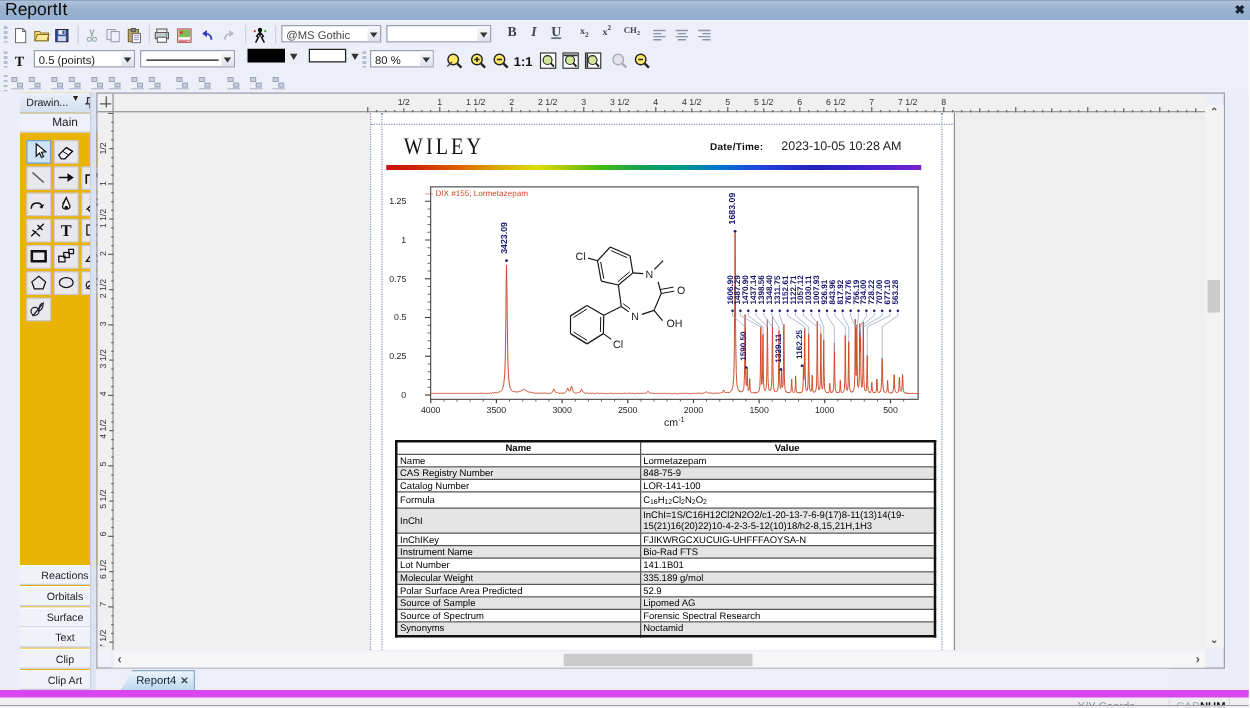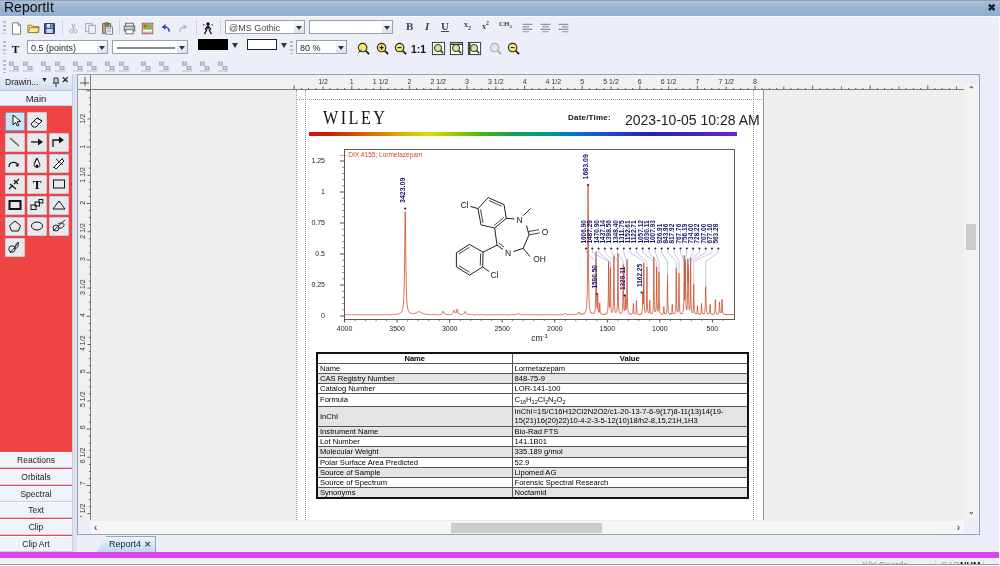--- a/index.html
+++ b/index.html
@@ -15,21 +15,21 @@
 .tbrow{position:absolute;left:0;width:1000px}
 .grip{position:absolute;left:3px;width:3px;height:13px;
  background:repeating-linear-gradient(#b4bcd0 0 2px,transparent 2px 4px)}
 .sep{position:absolute;width:1px;height:15px;background:#cdd2e0}
 .combo{position:absolute;height:14px;background:#fff;border:1px solid #98a0b4;font-size:9px;color:#222}
 .combo .ar{position:absolute;right:0;top:0;width:10px;height:12px;background:linear-gradient(#f8f9fc,#dde1ec)}
 .combo .ar:after{content:"";position:absolute;left:2px;top:5px;border:3px solid transparent;border-top:4px solid #333}
 .combo .tx{position:absolute;left:3px;top:1.5px;white-space:nowrap}
 .btn-letter{position:absolute;top:3px;font-size:10px;color:#3d4452;font-family:"Liberation Serif",serif;font-weight:bold}
 
-#lp{position:absolute;left:0;top:74px;width:72px;height:478px;background:#ef4444}
+#lp{position:absolute;left:16px;top:74px;width:72px;height:478px;background:#eab308}
 #lpsep{position:absolute;left:72px;top:74px;width:5px;height:478px;background:#dde2f0;border-left:1px solid #c9cfe2}
 #lph{position:absolute;left:0;top:0;width:72px;height:17px;background:linear-gradient(#ecf1fa,#d2dff0);border-bottom:1px solid #bfc9da;font-size:8.5px;color:#1c1c1c}
 #lpmain{position:absolute;left:0;top:17px;width:72px;height:15px;background:#eef1fa;border-bottom:1px solid #ccd2e2;text-align:center;font-size:9.5px;color:#222;line-height:16px}
 .tool{position:absolute;width:20px;height:19px;background:#e9e9ed;border:1px solid #cacad2;border-radius:1px}
 .tool.sel{background:#cde3f7;border:1px solid #6da4d4}
 .lbtn{position:absolute;left:0;width:72px;height:16px;background:#f0f2f9;border-top:1px solid #fdfdff;border-bottom:1px solid #c9cfde;text-align:center;font-size:8.5px;color:#222;line-height:14px}
 
 #wsborder{position:absolute;left:77px;top:74px;width:903px;height:461px;border:1px solid #9aa1ad;pointer-events:none}
 #corner{position:absolute;left:78px;top:75px;width:13px;height:15px;background:#f1f0f1;border-right:1px solid #808080;border-bottom:1px solid #808080}
 #hruler{position:absolute;left:91px;top:75px;width:873px;height:15px;background:#f1f0f1;border-bottom:1px solid #808080}
@@ -358,21 +358,21 @@
           <circle cx="6" cy="10" r="3" fill="none" stroke="#223"></circle>
           <path d="M3 13L15 2M8 6c3-2 6-1 6 1s-3 4-6 3" fill="none" stroke="#223"></path>
         </svg></div>
       <div class="tool" style="left:5px;top:164px"><svg width="18" height="16" viewBox="0 0 18 16">
           <circle cx="6" cy="10" r="3.2" fill="none" stroke="#223"></circle>
           <path d="M9 10c0-4 2-7 3-6s0 5-3 6z" fill="none" stroke="#223"></path>
           <path d="M4 14L13 3" stroke="#223"></path>
         </svg></div>
   <div class="lbtn" style="top:378px">Reactions</div>
       <div class="lbtn" style="top:395px">Orbitals</div>
-      <div class="lbtn" style="top:412px">Spectral</div>
+      <div class="lbtn" style="top:412px">Surface</div>
       <div class="lbtn" style="top:428px">Text</div>
       <div class="lbtn" style="top:445px">Clip</div>
       <div class="lbtn" style="top:462px">Clip Art</div>
 </div>
 <div id="lpsep"></div>
 <div id="corner"><svg width="12" height="14">
         <path d="M7 2v9M2 8h9" stroke="#555" stroke-width="1"></path>
       </svg></div>
 <div id="hruler">
       <svg width="867" height="16" style="position:absolute">
@@ -568,21 +568,21 @@
       </svg>
     </div>
 <div id="canvas">
   <div id="page"></div>
   <div class="abs" style="left:214px;top:0;height:430px;border-left:1px dotted #8899bb"></div>
   <div class="abs" style="left:661.5px;top:0;height:430px;border-left:1px dotted #8899bb"></div>
   <div class="abs" style="left:205px;top:9px;width:468px;border-top:1px dotted #8899bb"></div>
   <div id="content">
         <div class="abs" style="left:27px;top:16px;font-family:'Liberation Serif',serif;font-size:19px;font-weight:normal;color:#131313;letter-spacing:2.9px;transform:scaleX(0.85);transform-origin:0 0">WILEY</div>
         <div class="abs" style="left:272px;top:21.5px;font-size:8px;font-weight:bold;color:#111;letter-spacing:0.2px">Date/Time:</div>
-        <div class="abs" style="left:329px;top:20.5px;font-size:14px;color:#222">2023-10-05 10:28 AM</div>
+        <div class="abs" style="left:329px;top:20.5px;font-size:10px;color:#222">2023-10-05 10:28 AM</div>
         <div class="abs" style="left:13px;top:40.5px;width:428px;height:4px;background:linear-gradient(90deg,#cc1111 0%,#cc2200 5%,#dd6600 14%,#ddaa00 21%,#dddd00 28%,#aacc00 33%,#44bb11 40%,#11a055 48%,#009988 55%,#0077cc 62%,#2244dd 70%,#2222bb 80%,#4422cc 90%,#7722cc 100%)"></div>
         <svg class="abs" style="left:0px;top:0px" width="467" height="426" viewBox="0 0 467 426">
           <rect x="48.5" y="58.5" width="390.0" height="170.0" fill="none" stroke="#5a5a5a" stroke-width="1"></rect>
           <line x1="44.0" y1="225.0" x2="48.5" y2="225.0" stroke="#3a3a3a" stroke-width="0.9"></line>
           <text x="29.0" y="227.3" font-size="7" fill="#222" text-anchor="end">0</text>
           <line x1="46.0" y1="218.8" x2="48.5" y2="218.8" stroke="#3a3a3a" stroke-width="0.6"></line>
           <line x1="46.0" y1="212.6" x2="48.5" y2="212.6" stroke="#3a3a3a" stroke-width="0.6"></line>
           <line x1="46.0" y1="206.4" x2="48.5" y2="206.4" stroke="#3a3a3a" stroke-width="0.6"></line>
           <line x1="46.0" y1="200.2" x2="48.5" y2="200.2" stroke="#3a3a3a" stroke-width="0.6"></line>
           <line x1="44.0" y1="194.0" x2="48.5" y2="194.0" stroke="#3a3a3a" stroke-width="0.9"></line>
@@ -793,20 +793,24 @@
               <td>LOR-141-100</td>
             </tr>
             <tr class="frm">
               <td>Formula</td>
               <td>C<sub>16</sub>H<sub>12</sub>Cl<sub>2</sub>N<sub>2</sub>O<sub>2</sub></td>
             </tr>
             <tr class="g wrap">
               <td>InChI</td>
               <td>InChI=1S/C16H12Cl2N2O2/c1-20-13-7-6-9(17)8-11(13)14(19-<br>15(21)16(20)22)10-4-2-3-5-12(10)18/h2-8,15,21H,1H3</td>
             </tr>
+            <tr>
+              <td>InChIKey</td>
+              <td>FJIKWRGCXUCUIG-UHFFFAOYSA-N</td>
+            </tr>
             <tr class="g">
               <td>Instrument Name</td>
               <td>Bio-Rad FTS</td>
             </tr>
             <tr>
               <td>Lot Number</td>
               <td>141.1B01</td>
             </tr>
             <tr class="g">
               <td>Molecular Weight</td>

